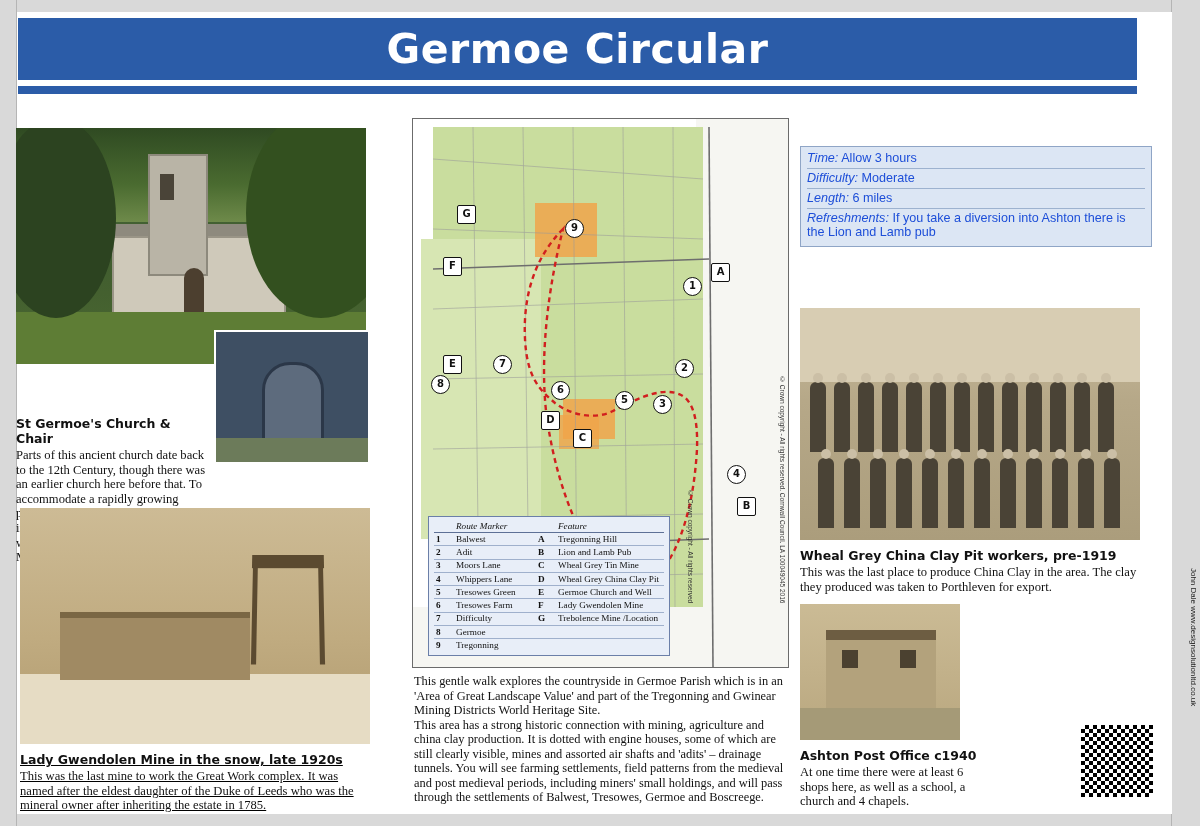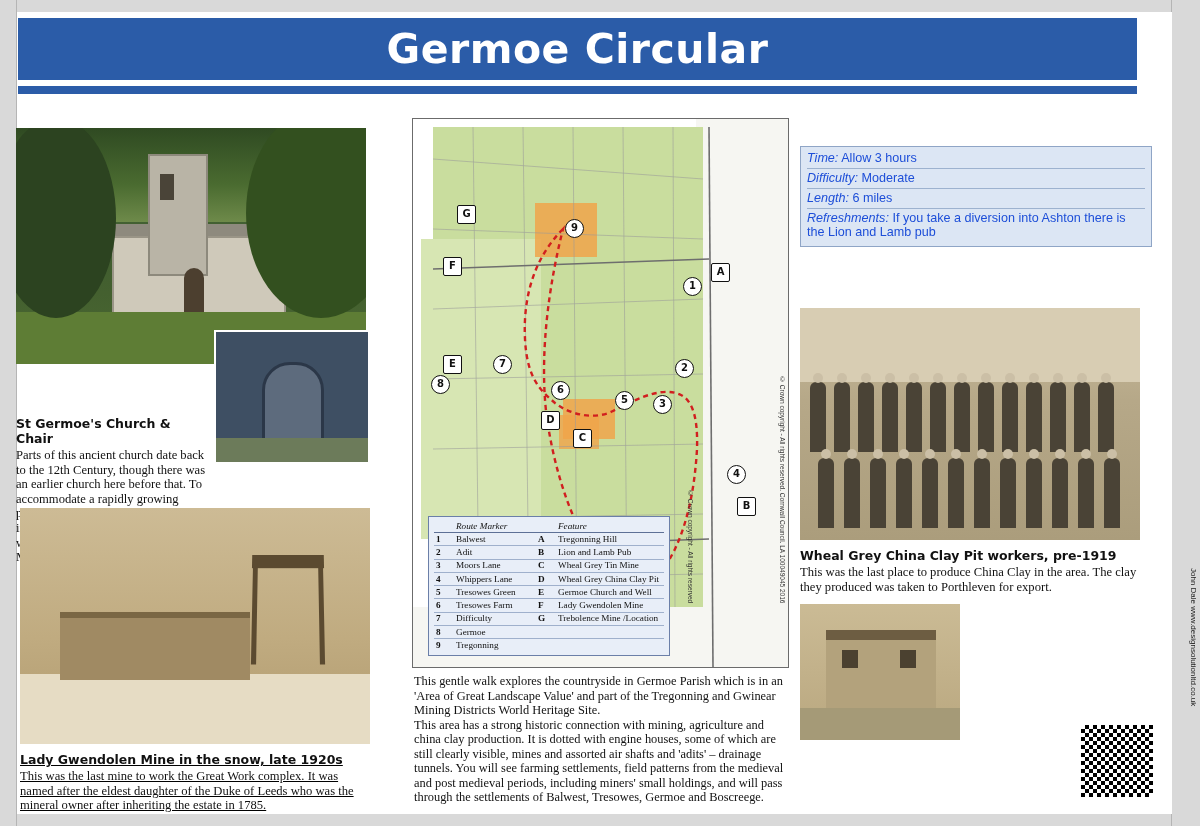--- a/index.html
+++ b/index.html
@@ -598,17 +598,21 @@
     <div class="caption-body">This was the last place to produce China Clay in the area. The clay they produced was taken to Porthleven for export.</div>
   </div>
 
   <div class="photo" id="post-office-photo">
     <div class="bldg"></div>
     <div class="win" style="left:42px;"></div>
     <div class="win" style="left:100px;"></div>
     <div class="ground"></div>
   </div>
 
+  <div class="right-caption-2">
+    <div class="caption-title">Ashton Post Office c1940</div>
+    <div class="caption-body">At one time there were at least 6 shops here, as well as a school, a church and 4 chapels.</div>
+  </div>
 
   <div id="qr"></div>
   <div class="side-credit">John Dale www.designsolutionltd.co.uk</div>
 
 </div>
 
 </body></html>

